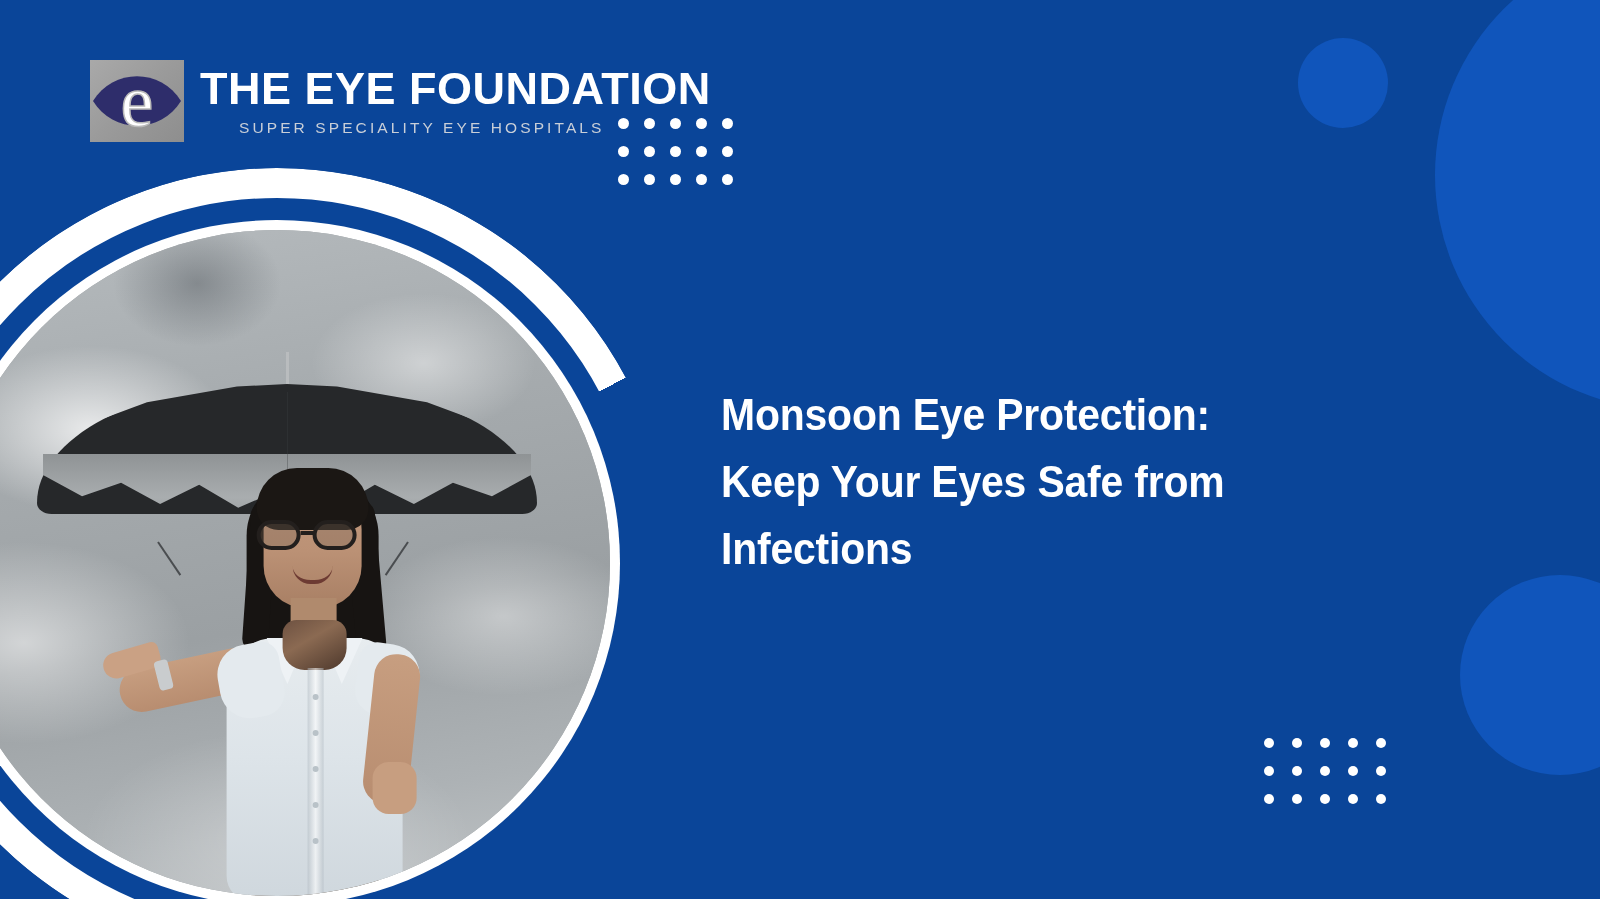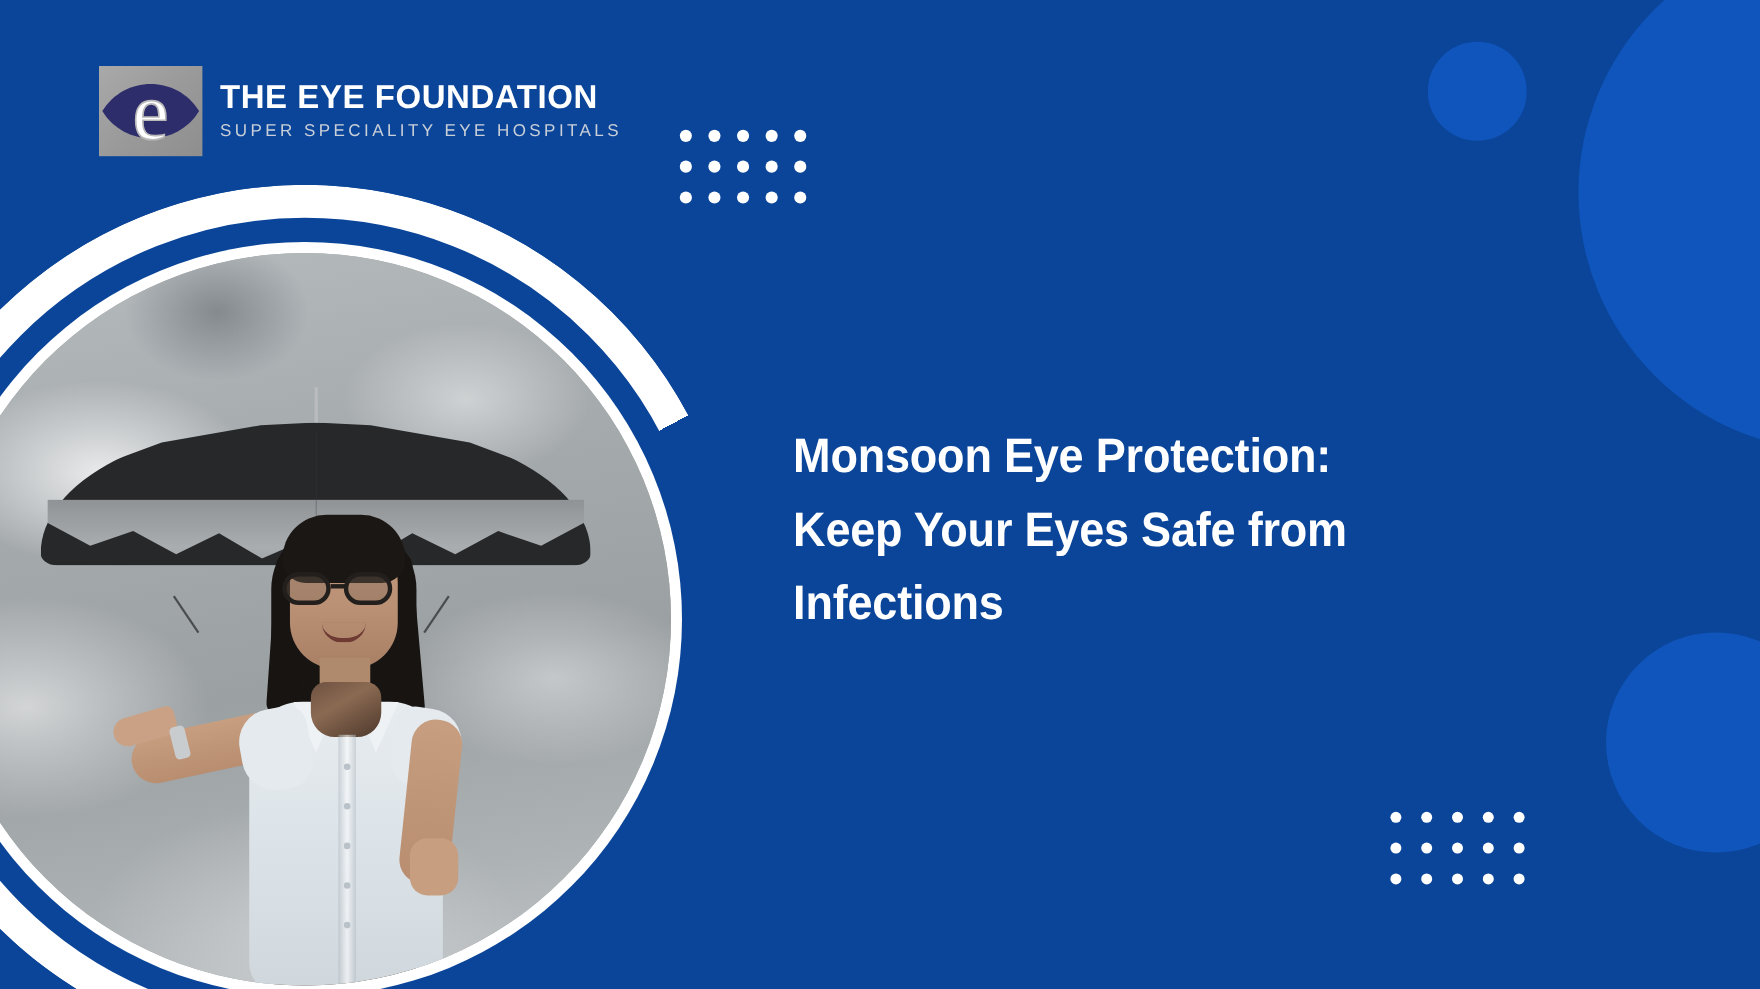--- a/index.html
+++ b/index.html
@@ -393,33 +393,34 @@
     height: 82px;
     background: linear-gradient(135deg, #a9a9a9 0%, #9a9a9a 50%, #8e8e8e 100%);
     flex: none;
   }
   #logo-mark svg { display: block; }
   #logo-text {
     margin-left: 16px;
   }
   #logo-title {
     color: #ffffff;
-    font-size: 30px;
+    font-size: 45px;
     font-weight: bold;
     letter-spacing: 0.5px;
     line-height: 1.05;
     white-space: nowrap;
   }
   #logo-tagline {
     color: #c9cfd8;
     font-size: 15.5px;
     font-weight: normal;
     letter-spacing: 3.1px;
     margin-top: 7px;
     white-space: nowrap;
+    margin-left: 39px;
   }
 
   
   #headline {
     position: absolute;
     left: 721px;
     top: 382px;
     width: 680px;
     color: #ffffff;
     font-size: 44px;

